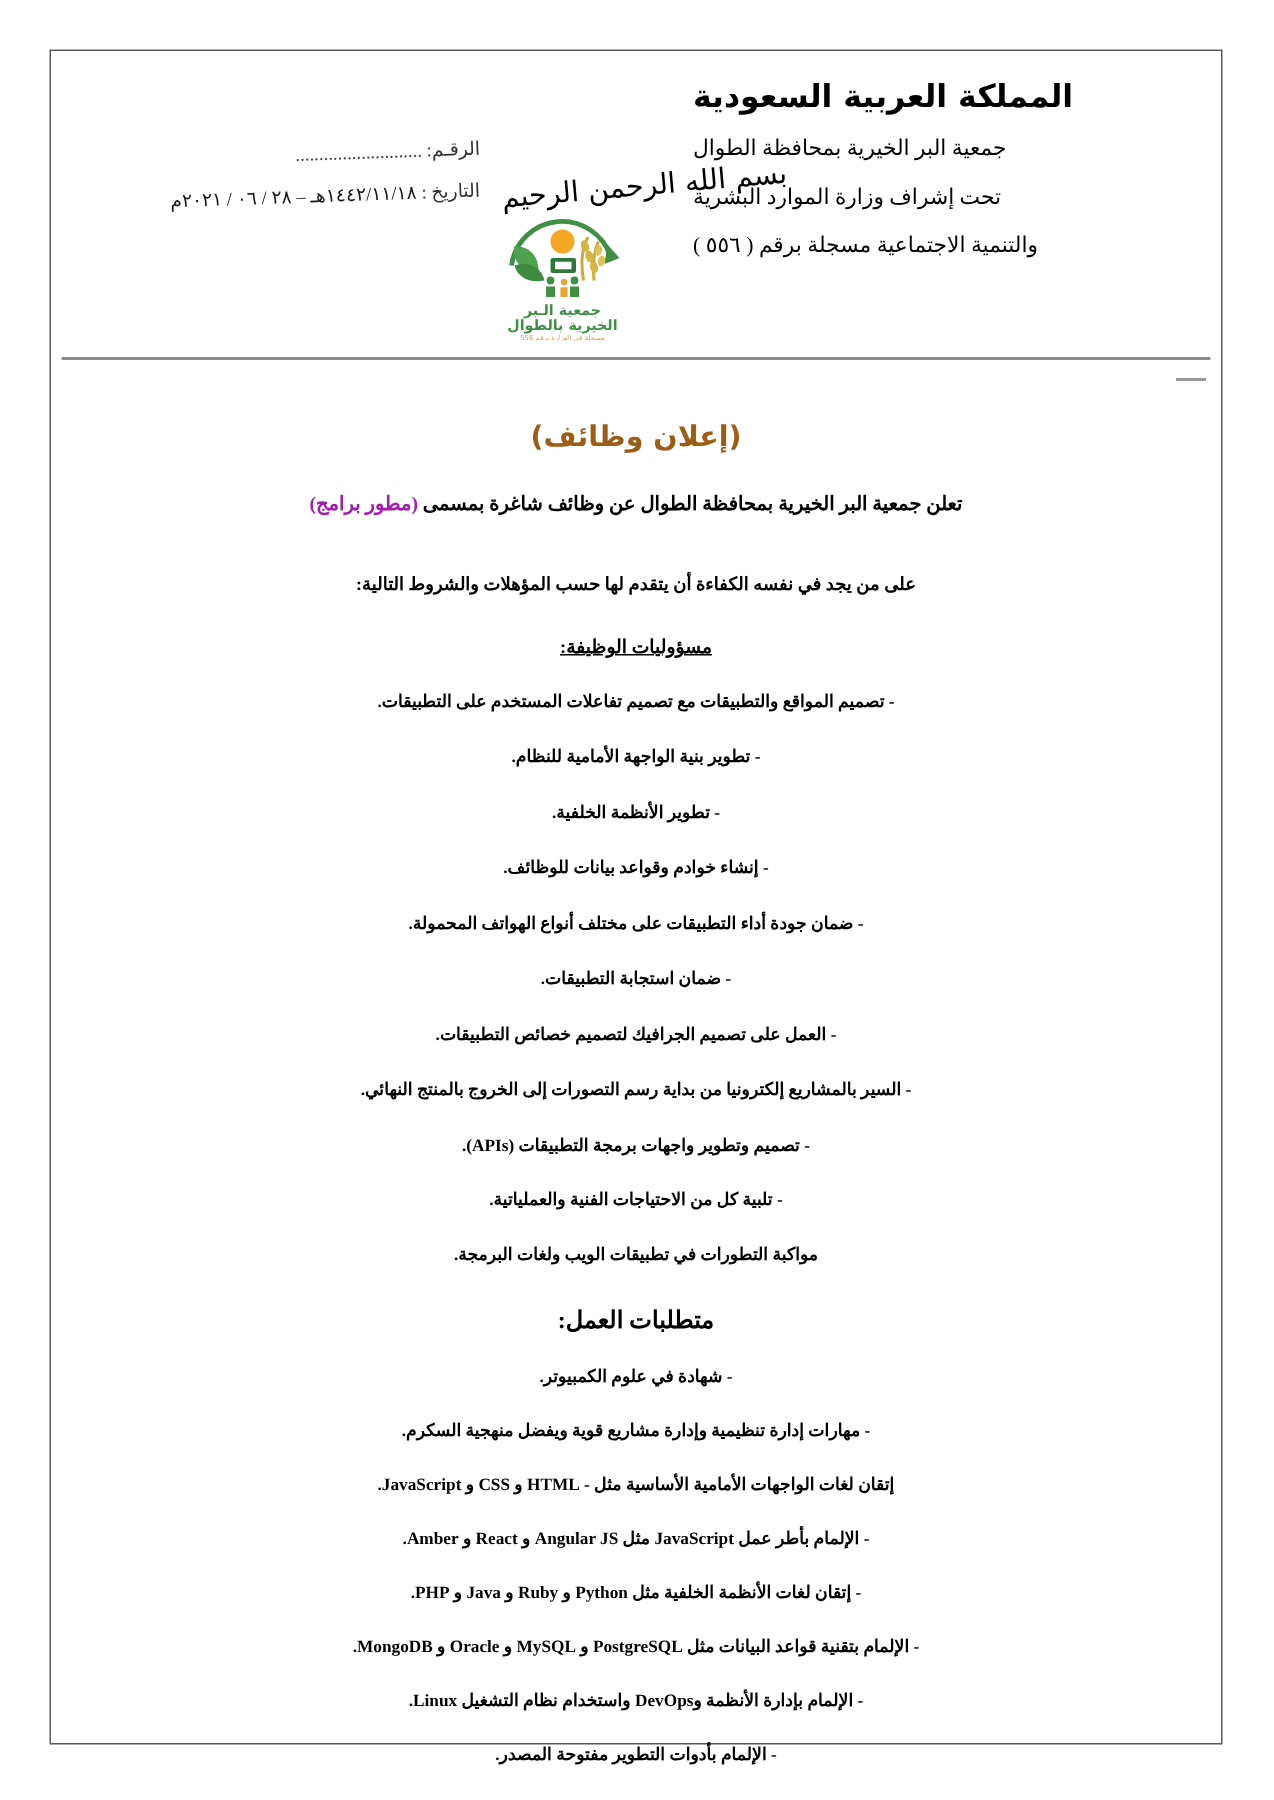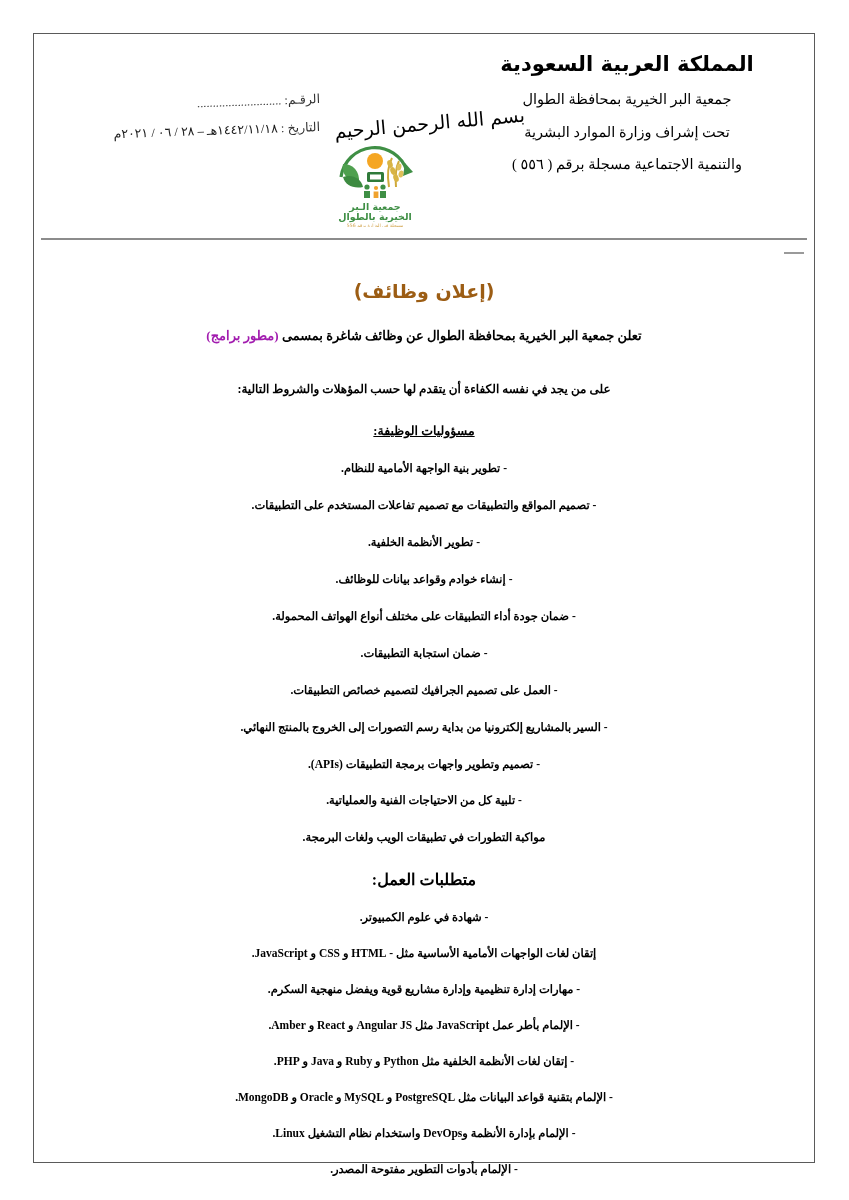--- a/index.html
+++ b/index.html
@@ -37,21 +37,21 @@
   .header {
     position: relative;
     height: 205px;
   }
 
   .kingdom-block {
     position: absolute;
     right: 22px;
     top: 18px;
     width: 330px;
-    text-align: center;
+    text-align: left;
   }
   .kingdom-title {
     font-family: "DejaVu Sans", "Liberation Sans", sans-serif;
     font-weight: bold;
     font-size: 21px;
     letter-spacing: -0.5px;
     color: #000;
     line-height: 1.2;
     white-space: nowrap;
   }
@@ -262,37 +262,37 @@
       <div class="doc-title">(إعلان وظائف)</div>
 
       <div class="intro-line">
         <span>تعلن جمعية البر الخيرية بمحافظة الطوال عن  وظائف شاغرة بمسمى </span><span class="accent">(مطور برامج)</span>
       </div>
 
       <div class="sub-line">على من يجد في نفسه الكفاءة أن يتقدم لها حسب المؤهلات والشروط التالية:</div>
 
       <div class="section-head">مسؤوليات الوظيفة:</div>
 
+      <div class="bullet">- تصميم المواقع والتطبيقات مع تصميم تفاعلات المستخدم على التطبيقات.</div>
       <div class="bullet">- تطوير بنية الواجهة الأمامية للنظام.</div>
-      <div class="bullet">- تصميم المواقع والتطبيقات مع تصميم تفاعلات المستخدم على التطبيقات.</div>
       <div class="bullet">- تطوير الأنظمة الخلفية.</div>
       <div class="bullet">- إنشاء خوادم وقواعد بيانات للوظائف.</div>
       <div class="bullet">- ضمان جودة أداء التطبيقات على مختلف أنواع الهواتف المحمولة.</div>
       <div class="bullet">- ضمان استجابة التطبيقات.</div>
       <div class="bullet">- العمل على تصميم الجرافيك لتصميم خصائص التطبيقات.</div>
       <div class="bullet">- السير بالمشاريع إلكترونيا من بداية رسم التصورات إلى الخروج بالمنتج النهائي.</div>
       <div class="bullet">- تصميم وتطوير واجهات برمجة التطبيقات (APIs).</div>
       <div class="bullet">- تلبية كل من الاحتياجات الفنية والعملياتية.</div>
       <div class="bullet">مواكبة التطورات في تطبيقات الويب ولغات البرمجة.</div>
 
       <div class="plain-head">متطلبات العمل:</div>
 
       <div class="bullet tight">- شهادة في علوم الكمبيوتر.</div>
+      <div class="bullet tight">- مهارات إدارة تنظيمية وإدارة مشاريع قوية ويفضل منهجية السكرم.</div>
       <div class="bullet tight latin">إتقان لغات الواجهات الأمامية الأساسية مثل - HTML و CSS و JavaScript.</div>
-      <div class="bullet tight">- مهارات إدارة تنظيمية وإدارة مشاريع قوية ويفضل منهجية السكرم.</div>
       <div class="bullet tight latin">- الإلمام بأطر عمل JavaScript مثل Angular JS و React و Amber.</div>
       <div class="bullet tight latin">- إتقان لغات الأنظمة الخلفية مثل Python و Ruby و Java و PHP.</div>
       <div class="bullet tight latin">- الإلمام بتقنية قواعد البيانات مثل PostgreSQL و MySQL و Oracle و MongoDB.</div>
       <div class="bullet tight latin">- الإلمام بإدارة الأنظمة وDevOps واستخدام نظام التشغيل Linux.</div>
       <div class="bullet tight">- الإلمام بأدوات التطوير مفتوحة المصدر.</div>
       <div class="bullet tight">- مهارات اتصال لفظي ممتازة.</div>
       <div class="bullet tight">- مهارات جيدة في حل المشكلات.</div>
 
     </div>
   </div>

